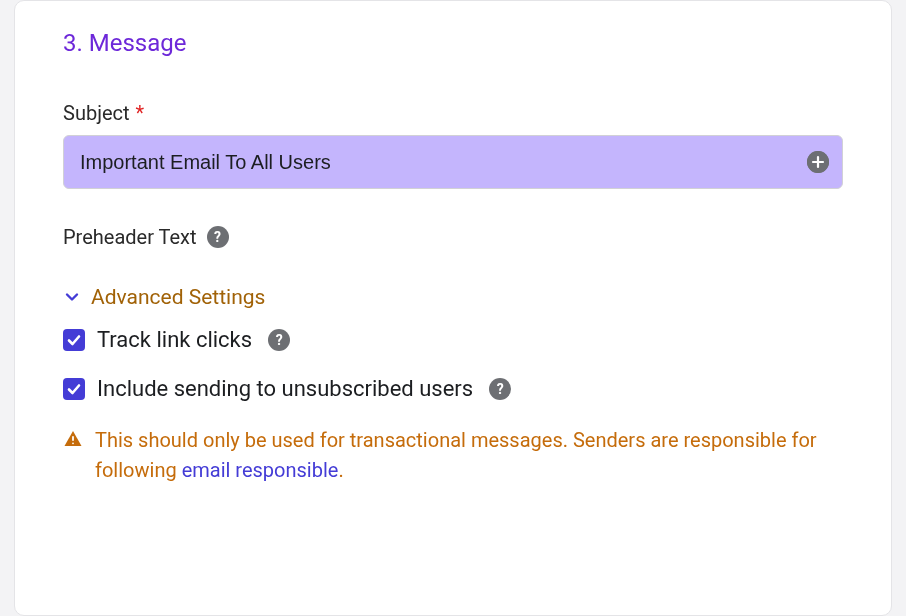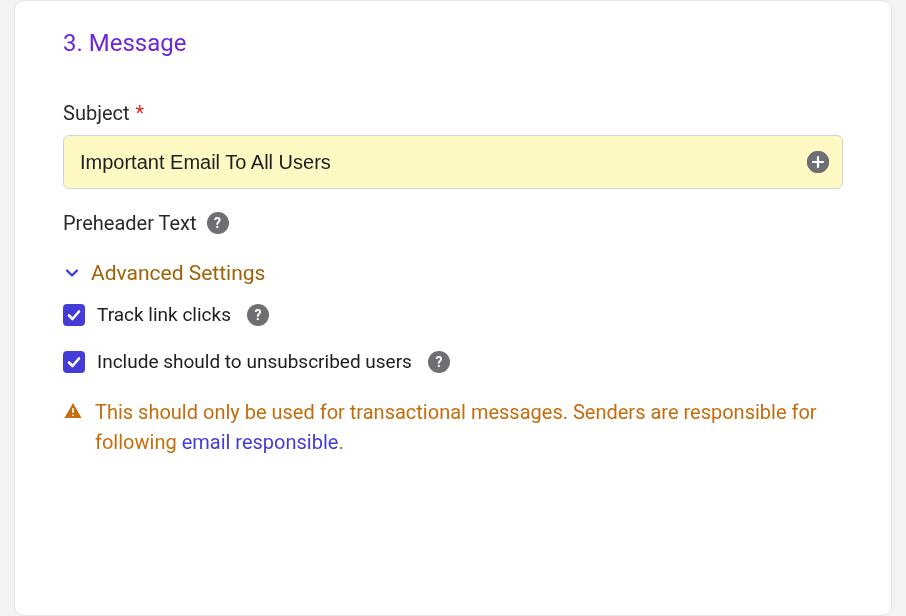--- a/index.html
+++ b/index.html
@@ -18,21 +18,21 @@
     padding: 28px 48px 8px 48px;
     width: 878px;
     min-height: 616px;
   }
   .section-title {
     font-size: 24px;
     font-weight: 400;
     color: #6d28d9;
     margin: 0 0 44px 0;
   }
-  .field { margin-bottom: 22px; }
+  .field { margin-bottom: 36px; }
   .field-label-row {
     display: flex;
     align-items: center;
     gap: 6px;
     margin-bottom: 10px;
   }
   .field-label {
     font-size: 20px;
     color: #2a2a2a;
   }
@@ -56,21 +56,21 @@
   }
   .text-input {
     width: 100%;
     height: 54px;
     padding: 12px 54px 12px 16px;
     font-size: 20px;
     border: 1px solid #d1d1d6;
     border-radius: 6px;
     outline: none;
     color: #1c1e21;
-    background: #fef9c3;
+    background: #c4b5fd;
   }
   .plus-btn {
     position: absolute;
     right: 14px;
     top: 50%;
     transform: translateY(-50%);
     width: 22px; height: 22px;
     border-radius: 50%;
     background: #6d6f73;
     display: inline-flex;
@@ -105,21 +105,21 @@
     width: 22px; height: 22px;
     border-radius: 4px;
     background: #443cd6;
     display: inline-flex;
     align-items: center; justify-content: center;
     cursor: pointer;
     flex-shrink: 0;
   }
   .checkbox svg { display: block; }
   .check-label {
-    font-size: 19px;
+    font-size: 22px;
     color: #1c1e21;
   }
   .warning-row {
     display: flex;
     align-items: flex-start;
     gap: 12px;
     margin: 0 0 10px 0;
   }
   .warn-icon {
     width: 20px;
@@ -185,21 +185,21 @@
     <span class="check-label">Track link clicks</span>
     <span class="help-icon">?</span>
   </div>
 
   <div class="check-row">
     <span class="checkbox">
       <svg width="16" height="16" viewBox="0 0 16 16">
         <path d="M3 8.5 L6.5 12 L13 4.5" stroke="#fff" stroke-width="2.6" fill="none" stroke-linecap="round" stroke-linejoin="round"></path>
       </svg>
     </span>
-    <span class="check-label">Include should to unsubscribed users</span>
+    <span class="check-label">Include sending to unsubscribed users</span>
     <span class="help-icon">?</span>
   </div>
 
   <div class="warning-row">
     <span class="warn-icon">
       <svg width="20" height="20" viewBox="0 0 20 20">
         <path d="M10 2 L18.5 17 H1.5 Z" fill="#c56c0b"></path>
         <rect x="9.1" y="7" width="1.8" height="5" rx="0.9" fill="#fff"></rect>
         <rect x="9.1" y="13.4" width="1.8" height="1.8" rx="0.9" fill="#fff"></rect>
       </svg>

